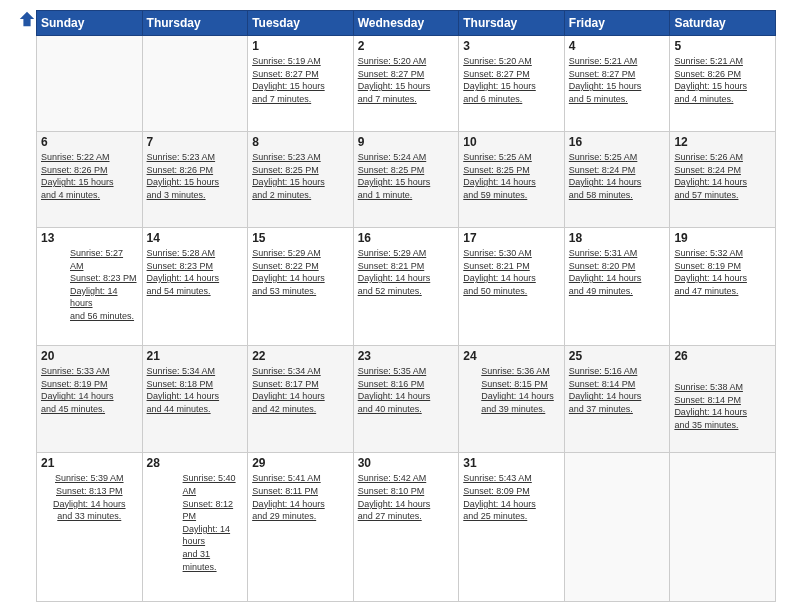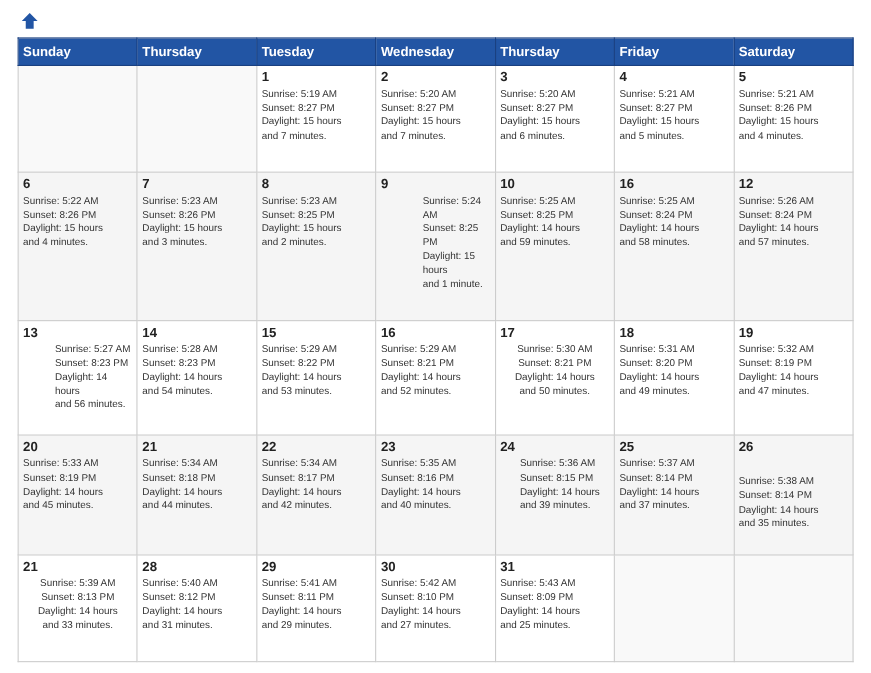--- a/index.html
+++ b/index.html
@@ -8,21 +8,21 @@
       background: #fff;
       width: 792px;
       height: 612px;
       overflow: hidden;
     }
     .page {
       width: 792px;
       height: 612px;
       padding: 10px 16px 10px 16px;
       display: flex;
-      flex-direction: column;
+      flex-direction: row;
     }
     .header {
       display: flex;
       justify-content: space-between;
       align-items: flex-start;
       margin-bottom: 6px;
     }
     .logo {
       display: flex;
       flex-direction: column;
@@ -92,20 +92,21 @@
       font-size: 12px;
       font-weight: bold;
       color: #222;
       display: block;
       margin-bottom: 2px;
     }
     .day-info {
       font-size: 9px;
       color: #333;
       line-height: 1.4;
+      text-decoration: underline;
     }
     .row-even td { background-color: #f5f5f5; }
     .row-odd td { background-color: #ffffff; }
   </style>
 </head>
 <body>
 
 <div class="page">
   <div class="header">
     <div class="logo">
@@ -192,21 +193,21 @@
           </td>
           <td>
             <span class="day-number">8</span>
             <div class="day-info" style="white-space: pre-line;">Sunrise: 5:23 AM
 Sunset: 8:25 PM
 Daylight: 15 hours
 and 2 minutes.</div>
           </td>
           <td>
             <span class="day-number">9</span>
-            <div class="day-info" style="white-space: pre-line; margin-left: 38px;">Sunrise: 5:24 AM
+            <div class="day-info" style="white-space: pre-line;">Sunrise: 5:24 AM
 Sunset: 8:25 PM
 Daylight: 15 hours
 and 1 minute.</div>
           </td>
           <td>
             <span class="day-number">10</span>
             <div class="day-info" style="white-space: pre-line;">Sunrise: 5:25 AM
 Sunset: 8:25 PM
 Daylight: 14 hours
 and 59 minutes.</div>
@@ -250,21 +251,21 @@
           </td>
           <td>
             <span class="day-number">16</span>
             <div class="day-info" style="white-space: pre-line;">Sunrise: 5:29 AM
 Sunset: 8:21 PM
 Daylight: 14 hours
 and 52 minutes.</div>
           </td>
           <td>
             <span class="day-number">17</span>
-            <div class="day-info" style="white-space: pre-line; text-align: center;">Sunrise: 5:30 AM
+            <div class="day-info" style="white-space: pre-line;">Sunrise: 5:30 AM
 Sunset: 8:21 PM
 Daylight: 14 hours
 and 50 minutes.</div>
           </td>
           <td>
             <span class="day-number">18</span>
             <div class="day-info" style="white-space: pre-line;">Sunrise: 5:31 AM
 Sunset: 8:20 PM
 Daylight: 14 hours
 and 49 minutes.</div>
@@ -308,21 +309,21 @@
           </td>
           <td>
             <span class="day-number">24</span>
             <div class="day-info" style="white-space: pre-line; margin-left: 18px;">Sunrise: 5:36 AM
 Sunset: 8:15 PM
 Daylight: 14 hours
 and 39 minutes.</div>
           </td>
           <td>
             <span class="day-number">25</span>
-            <div class="day-info" style="white-space: pre-line;">Sunrise: 5:37 AM
+            <div class="day-info" style="white-space: pre-line;">Sunrise: 5:16 AM
 Sunset: 8:14 PM
 Daylight: 14 hours
 and 37 minutes.</div>
           </td>
           <td>
             <span class="day-number">26</span>
             <div class="day-info" style="white-space: pre-line; margin-top: 18px;">Sunrise: 5:38 AM
 Sunset: 8:14 PM
 Daylight: 14 hours
 and 35 minutes.</div>
@@ -331,21 +332,21 @@
         <tr class="row-odd">
           <td>
             <span class="day-number">21</span>
             <div class="day-info" style="white-space: pre-line; text-align: center;">Sunrise: 5:39 AM
 Sunset: 8:13 PM
 Daylight: 14 hours
 and 33 minutes.</div>
           </td>
           <td>
             <span class="day-number">28</span>
-            <div class="day-info" style="white-space: pre-line;">Sunrise: 5:40 AM
+            <div class="day-info" style="white-space: pre-line; margin-left: 36px;">Sunrise: 5:40 AM
 Sunset: 8:12 PM
 Daylight: 14 hours
 and 31 minutes.</div>
           </td>
           <td>
             <span class="day-number">29</span>
             <div class="day-info" style="white-space: pre-line;">Sunrise: 5:41 AM
 Sunset: 8:11 PM
 Daylight: 14 hours
 and 29 minutes.</div>

